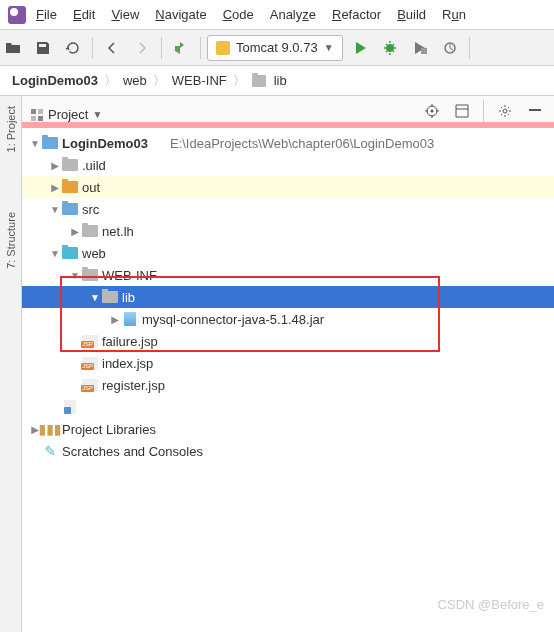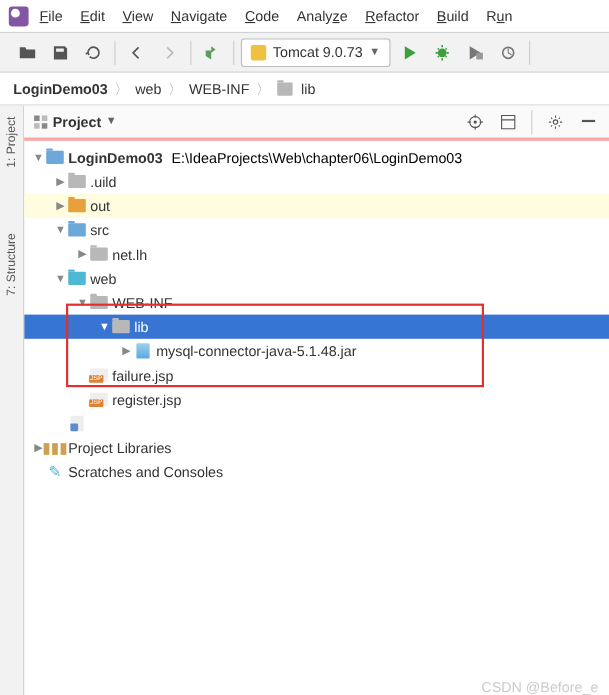--- a/index.html
+++ b/index.html
@@ -2,63 +2,63 @@
 <html><head>
 <meta charset="utf-8">
 <style>
 * { box-sizing: border-box; margin: 0; padding: 0; font-family: "Segoe UI", Arial, sans-serif; }
 body { width: 554px; height: 632px; background: #fff; font-size: 13px; color: #333; overflow: hidden; position: relative; }
 .menubar { display: flex; align-items: center; height: 30px; padding: 0 8px; gap: 4px; border-bottom: 1px solid #d1d1d1; }
 .app-icon { width: 18px; height: 18px; background: #8356a5; border-radius: 3px; position: relative; }
 .app-icon::after { content: ""; position: absolute; width: 8px; height: 8px; border-radius: 50%; background: #fff; top: 2px; left: 2px; }
 .menu-item { padding: 3px 6px; cursor: pointer; }
 .menu-item u { text-decoration: underline; }
-.toolbar { display: flex; align-items: center; height: 36px; padding: 0 12px; gap: 4px; border-bottom: 1px solid #d1d1d1; background: #f2f2f2; }
+.toolbar { display: flex; align-items: center; height: 36px; padding: 0 0; gap: 4px; border-bottom: 1px solid #d1d1d1; background: #f2f2f2; }
 .tb-btn { width: 26px; height: 26px; display: flex; align-items: center; justify-content: center; cursor: pointer; color: #555; }
 .tb-btn svg { width: 16px; height: 16px; }
 .sep { width: 1px; height: 22px; background: #ccc; margin: 0 2px; }
 .run-config { display: flex; align-items: center; height: 26px; border: 1px solid #bbb; border-radius: 3px; padding: 0 8px; gap: 6px; background: #fff; }
 .cat-icon { width: 14px; height: 14px; background: #f0c040; border-radius: 2px; }
 .chev { color: #666; font-size: 10px; }
 .breadcrumb { display: flex; align-items: center; height: 30px; padding: 0 12px; gap: 6px; border-bottom: 1px solid #d1d1d1; }
 .bc-sep { color: #aaa; }
 .bc-bold { font-weight: bold; }
 .folder-icon { display: inline-block; width: 14px; height: 12px; background: #b8b8b8; border-radius: 1px; margin-right: 2px; vertical-align: -1px; position: relative; }
 .folder-icon::before { content: ""; position: absolute; top: -2px; left: 0; width: 6px; height: 2px; background: inherit; border-radius: 1px 1px 0 0; }
 .folder-blue { background: #6da8db; }
 .folder-orange { background: #e8a03c; }
 .folder-cyan { background: #4fb8d4; }
 .main { display: flex; height: calc(632px - 30px - 36px - 30px); }
 .vtabs { width: 22px; background: #f2f2f2; border-right: 1px solid #d1d1d1; display: flex; flex-direction: column; align-items: center; padding-top: 10px; gap: 60px; }
 .vtab { writing-mode: vertical-rl; transform: rotate(180deg); font-size: 11px; color: #555; cursor: pointer; display: flex; align-items: center; gap: 4px; }
 .panel { flex: 1; display: flex; flex-direction: column; }
-.panel-hdr { display: flex; align-items: center; height: 32px; border-bottom: 3px solid #fca5a5; padding: 0 8px; background: #fafafa; font-weight: bold; }
+.panel-hdr { display: flex; align-items: flex-end; height: 32px; border-bottom: 6px solid #fca5a5; padding: 0 8px; background: #fafafa; }
 .panel-title { display: flex; align-items: center; gap: 4px; flex: 1; }
 .panel-btns { display: flex; gap: 8px; align-items: center; color: #666; }
 .panel-btns .tb-btn { width: 22px; height: 22px; }
 .tree { flex: 1; overflow: auto; padding: 4px 0; }
 .node { display: flex; align-items: center; height: 22px; cursor: pointer; white-space: nowrap; }
 .arrow { width: 14px; text-align: center; color: #888; font-size: 10px; flex-shrink: 0; }
 .icon { width: 16px; display: flex; align-items: center; justify-content: center; flex-shrink: 0; margin-right: 4px; }
 .label { }
-.path-label { color: #000000; margin-left: 8px; }
+.path-label { color: #737373; margin-left: 22px; }
 .sel { background: #3874d1; color: #fff; }
 .sel .arrow, .sel .path-label { color: #fff; }
 .hilite { background: #fffce0; }
 .redbox { position: absolute; border: 2px solid #e03030; pointer-events: none; }
 .jar-icon { width: 12px; height: 14px; background: linear-gradient(#9ed0f0, #5aa9dd); border-radius: 1px; }
 .xml-icon { width: 14px; height: 14px; background: #eee; position: relative; border-radius: 1px; }
 .xml-icon::after { content: ""; position: absolute; bottom: -1px; left: -1px; width: 8px; height: 8px; background: #d35050; border-radius: 1px; }
 .jsp-icon { width: 16px; height: 12px; background: #eee; position: relative; border-radius: 1px; font-size: 7px; display: flex; align-items: center; justify-content: center; }
 .jsp-icon::before { content: "JSP"; position: absolute; bottom: -1px; left: -1px; background: #e08030; color: #fff; font-size: 6px; padding: 0 1px; border-radius: 1px; line-height: 7px; }
 .iml-icon { width: 12px; height: 14px; background: #eee; border-radius: 1px; position: relative; }
 .iml-icon::after { content: ""; position: absolute; bottom: 0; left: 0; width: 7px; height: 7px; background: #5a8dd0; border-radius: 1px; }
 .lib-icon, .box-icon { color: #d0a050; font-size: 14px; }
 .scratch-icon { color: #4fb8d4; font-size: 14px; }
-.watermark { position: absolute; bottom: 0; right: 10px; color: #ccc; font-size: 13px; }
+.watermark { position: absolute; bottom: 20px; right: 10px; color: #ccc; font-size: 13px; }
 </style>
 </head>
 <body>
 
 <div class="menubar">
   <div class="app-icon"></div>
   <div class="menu-item"><u>F</u><span></span>ile</div>
   <div class="menu-item"><u>E</u>dit</div>
   <div class="menu-item"><u>V</u>iew</div>
   <div class="menu-item"><u>N</u>avigate</div>
@@ -244,20 +244,27 @@
           <span class="icon">
             <span class="jsp-icon"></span>
           </span>
         <span class="label">failure.jsp</span>
       </div>
       <div class="node" style="padding-left:46px">
         <span class="arrow"></span>
           <span class="icon">
             <span class="jsp-icon"></span>
           </span>
+        <span class="label">index.jsp</span>
+      </div>
+      <div class="node" style="padding-left:46px">
+        <span class="arrow"></span>
+          <span class="icon">
+            <span class="jsp-icon"></span>
+          </span>
         <span class="label">register.jsp</span>
       </div>
       <div class="node" style="padding-left:26px">
         <span class="arrow"></span>
           <span class="icon">
             <span class="iml-icon"></span>
           </span>
       </div>
       <div class="node" style="padding-left:6px">
         <span class="arrow">▶</span>

